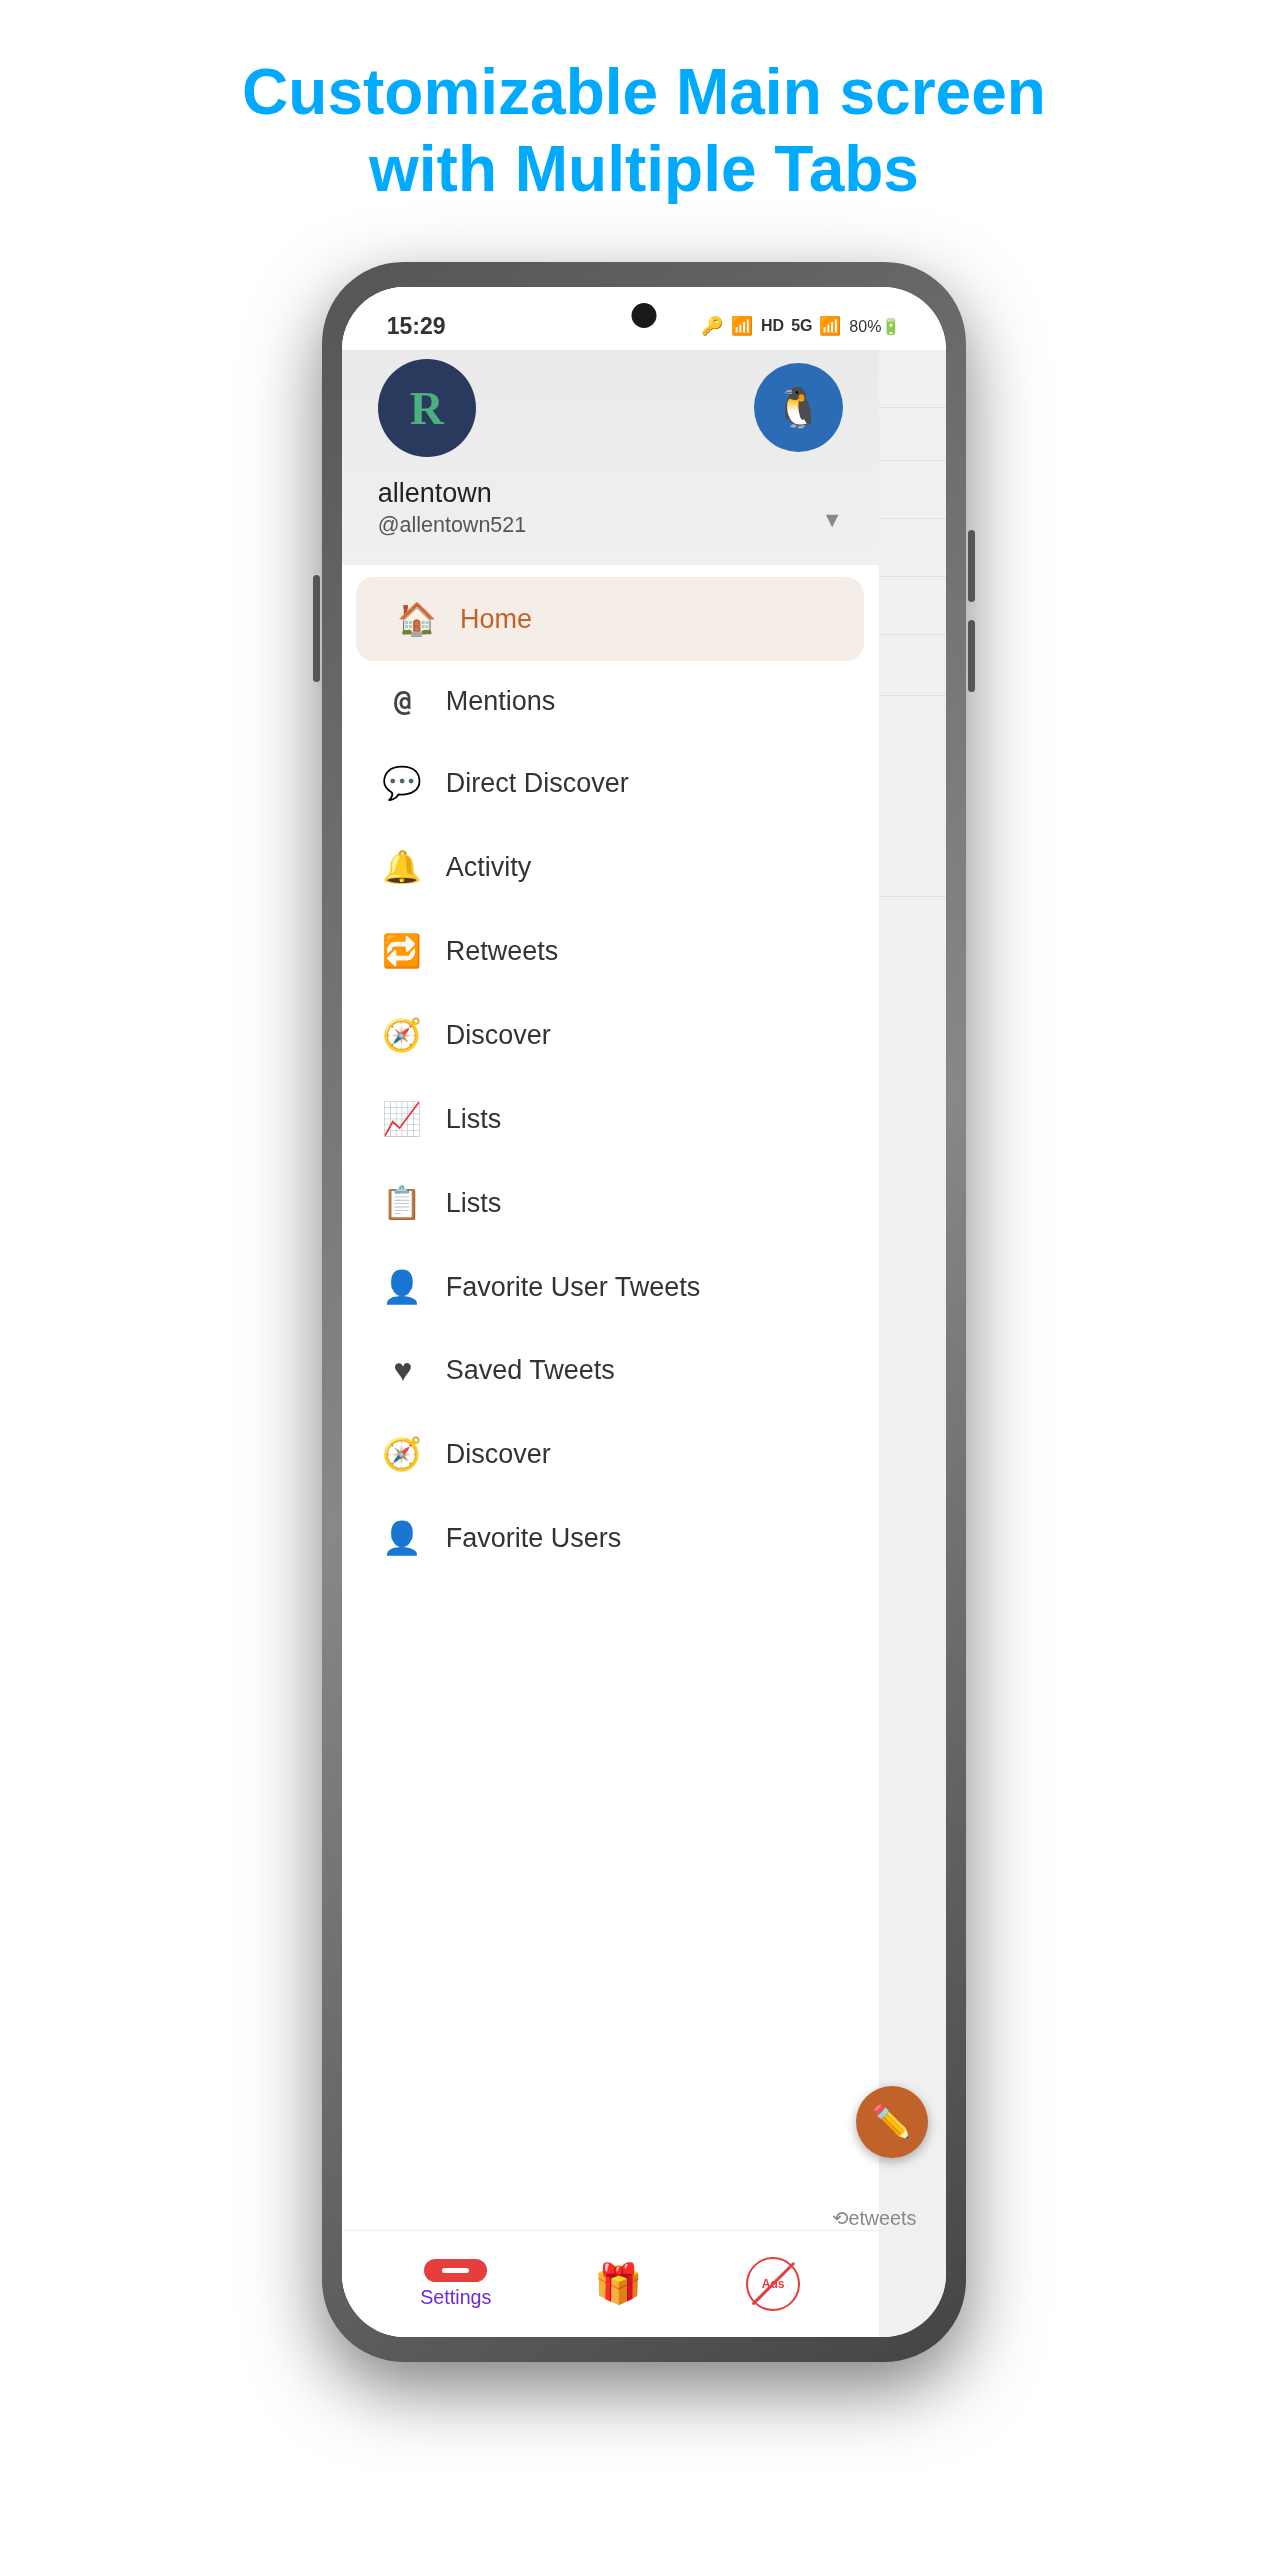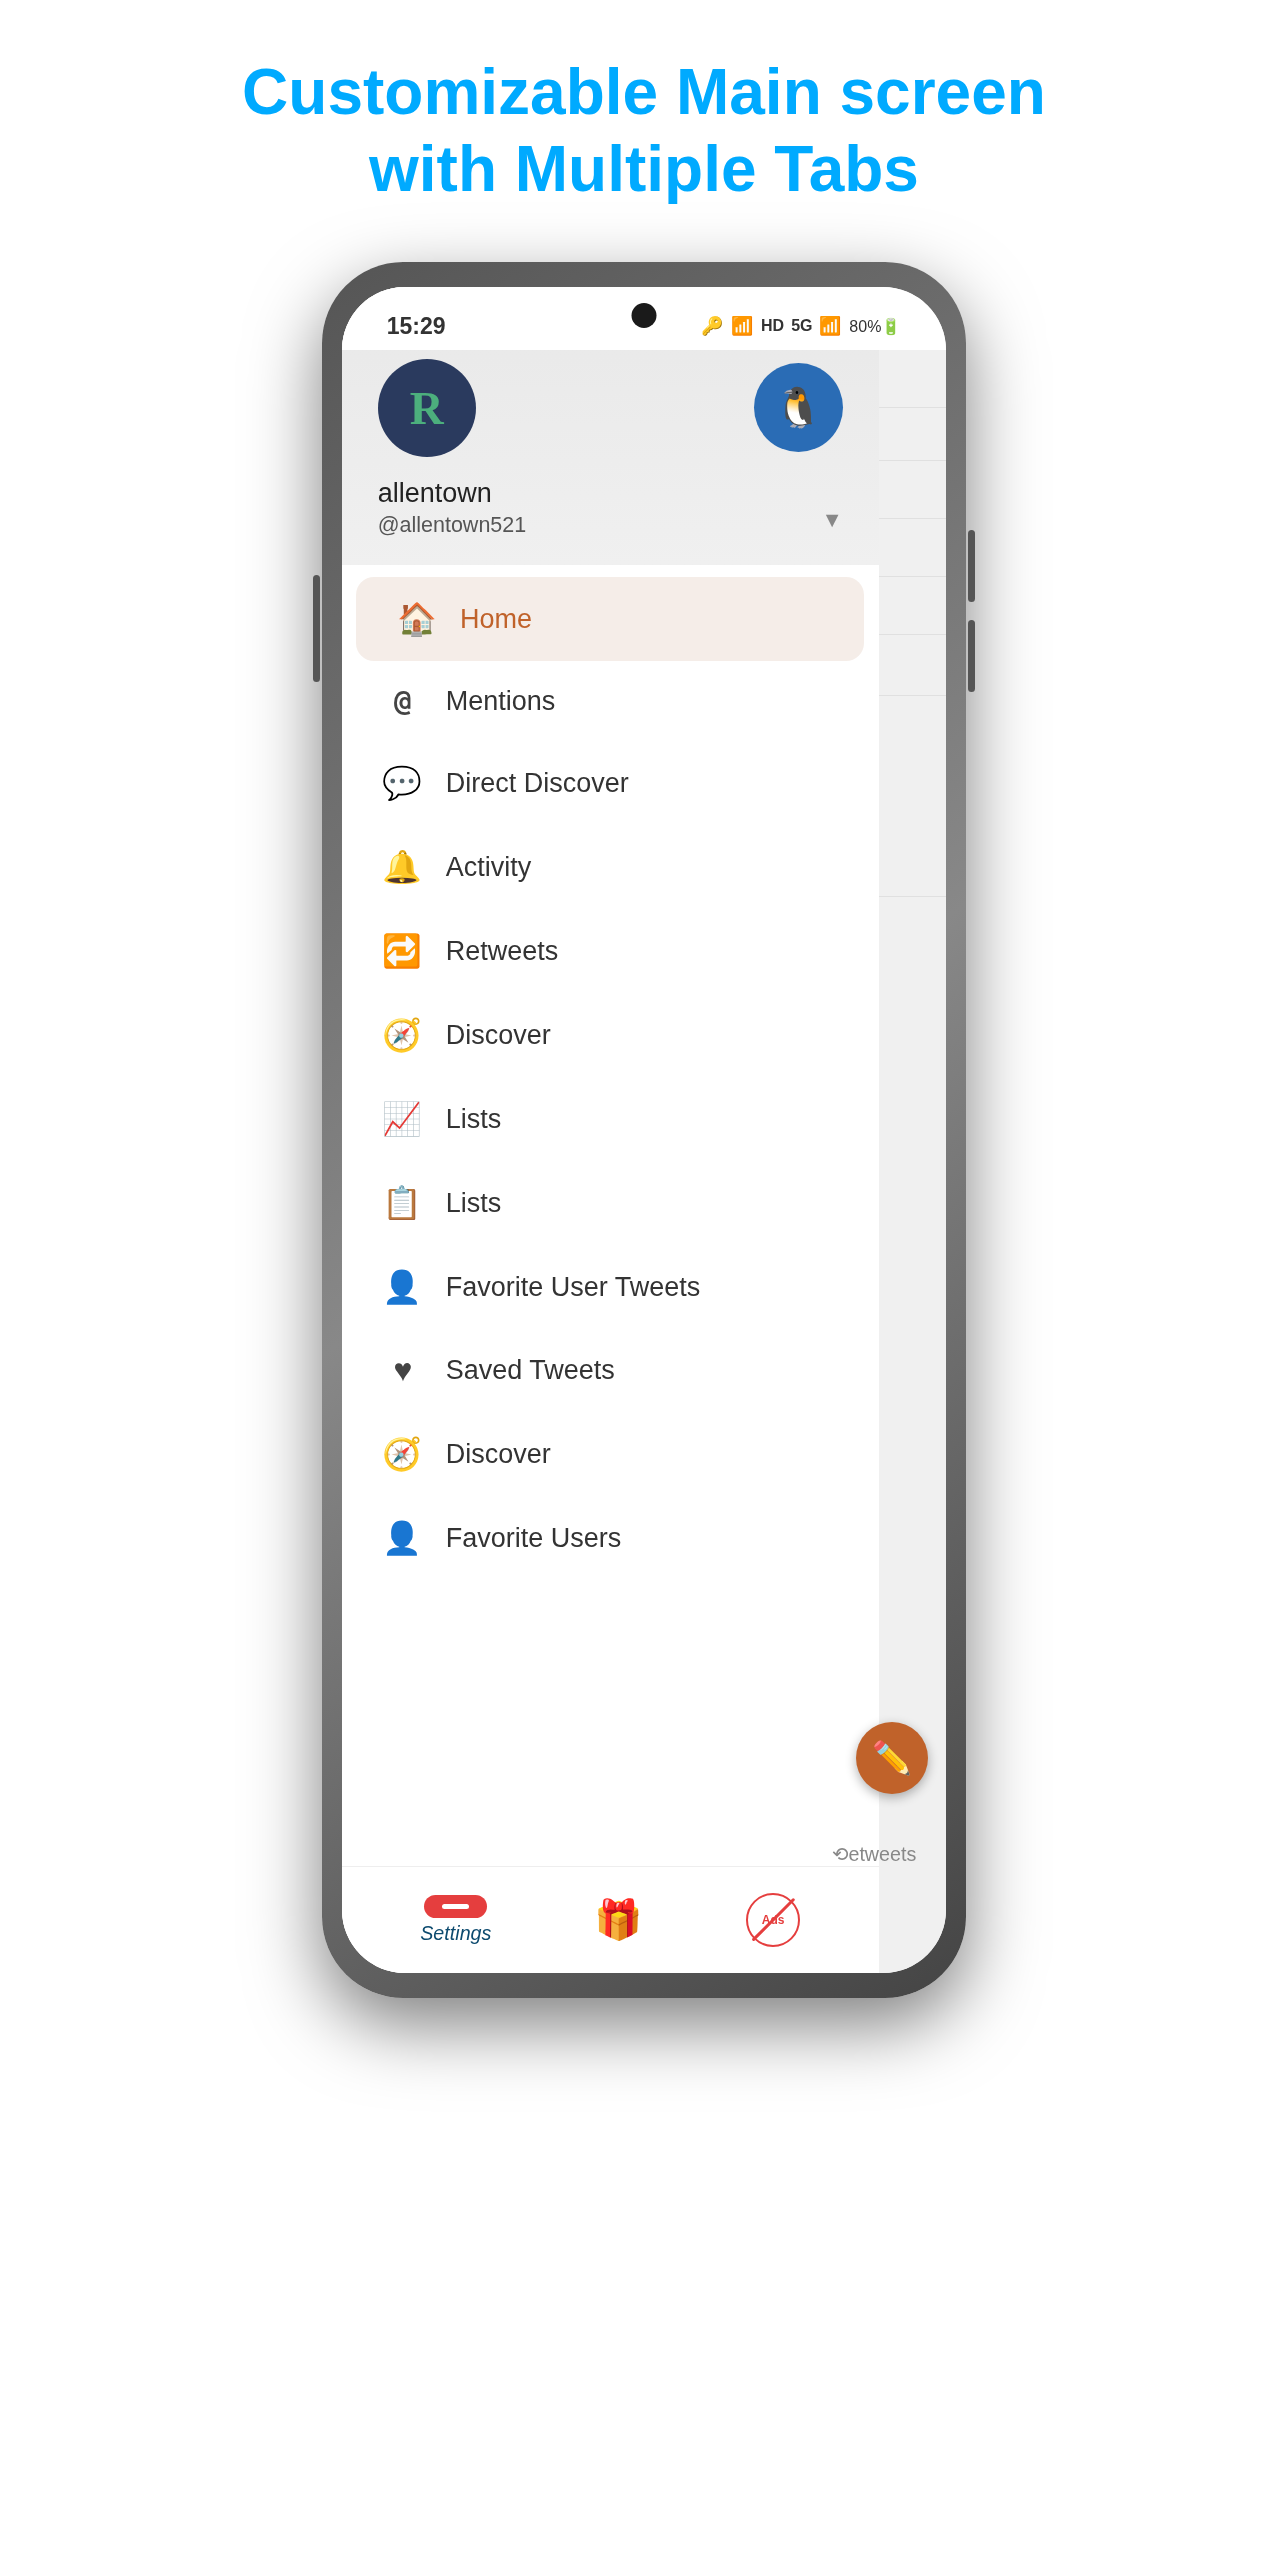--- a/index.html
+++ b/index.html
@@ -20,21 +20,21 @@
       color: #00aaff;
       text-align: center;
       line-height: 1.2;
       margin-bottom: 54px;
       padding: 0 107px;
     }
 
     .phone-wrapper {
       position: relative;
       width: 644px;
-      height: 1736px;
+      height: 2100px;
     }
 
     
     .phone-shell {
       position: absolute;
       inset: 0;
       background: linear-gradient(145deg, #555, #888, #444);
       border-radius: 81px;
       box-shadow: 0 27px 72px rgba(0,0,0,0.5);
     }
@@ -223,22 +223,21 @@
     .bottom-item {
       display: flex;
       flex-direction: column;
       align-items: center;
       gap: 3.6px;
       cursor: pointer;
     }
 
     .bottom-label {
       font-size: 19.7px;
-      color: #0c4a6e;
-      font-style: italic;
+      color: #6d28d9;
     }
 
     .settings-pill {
       background: #e53e3e;
       border-radius: 18px;
       padding: 9px 18px;
       display: flex;
       align-items: center;
       gap: 5.4px;
     }

